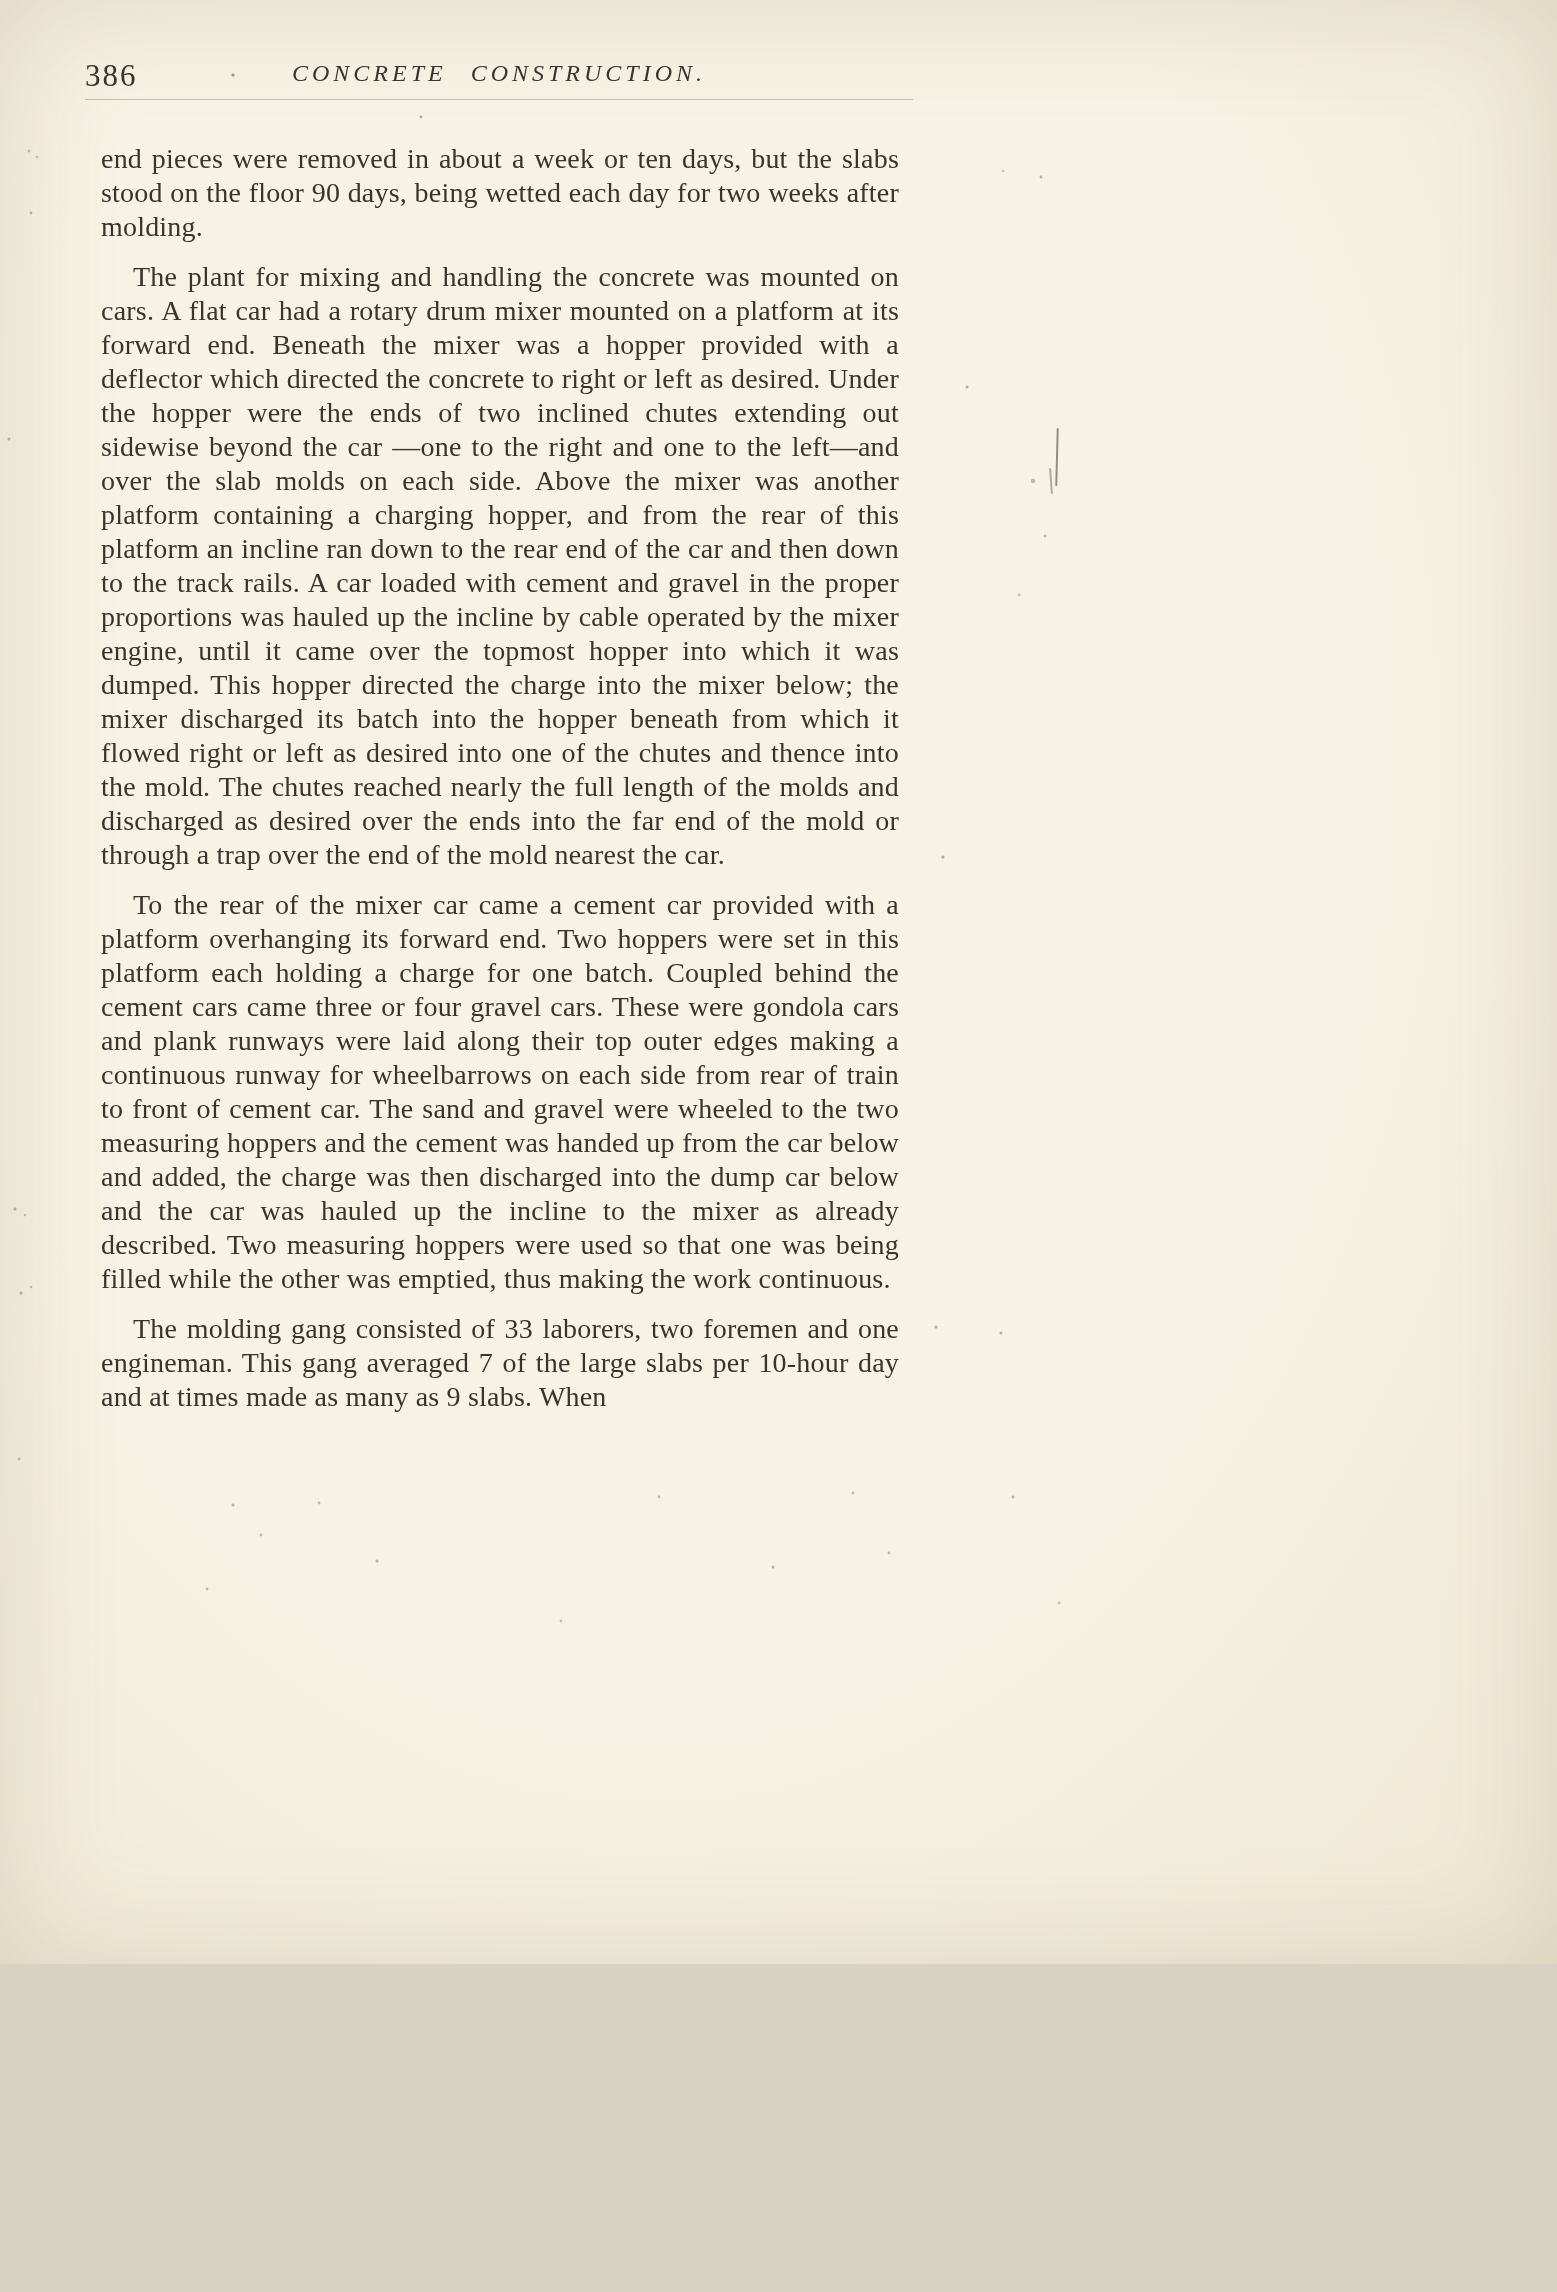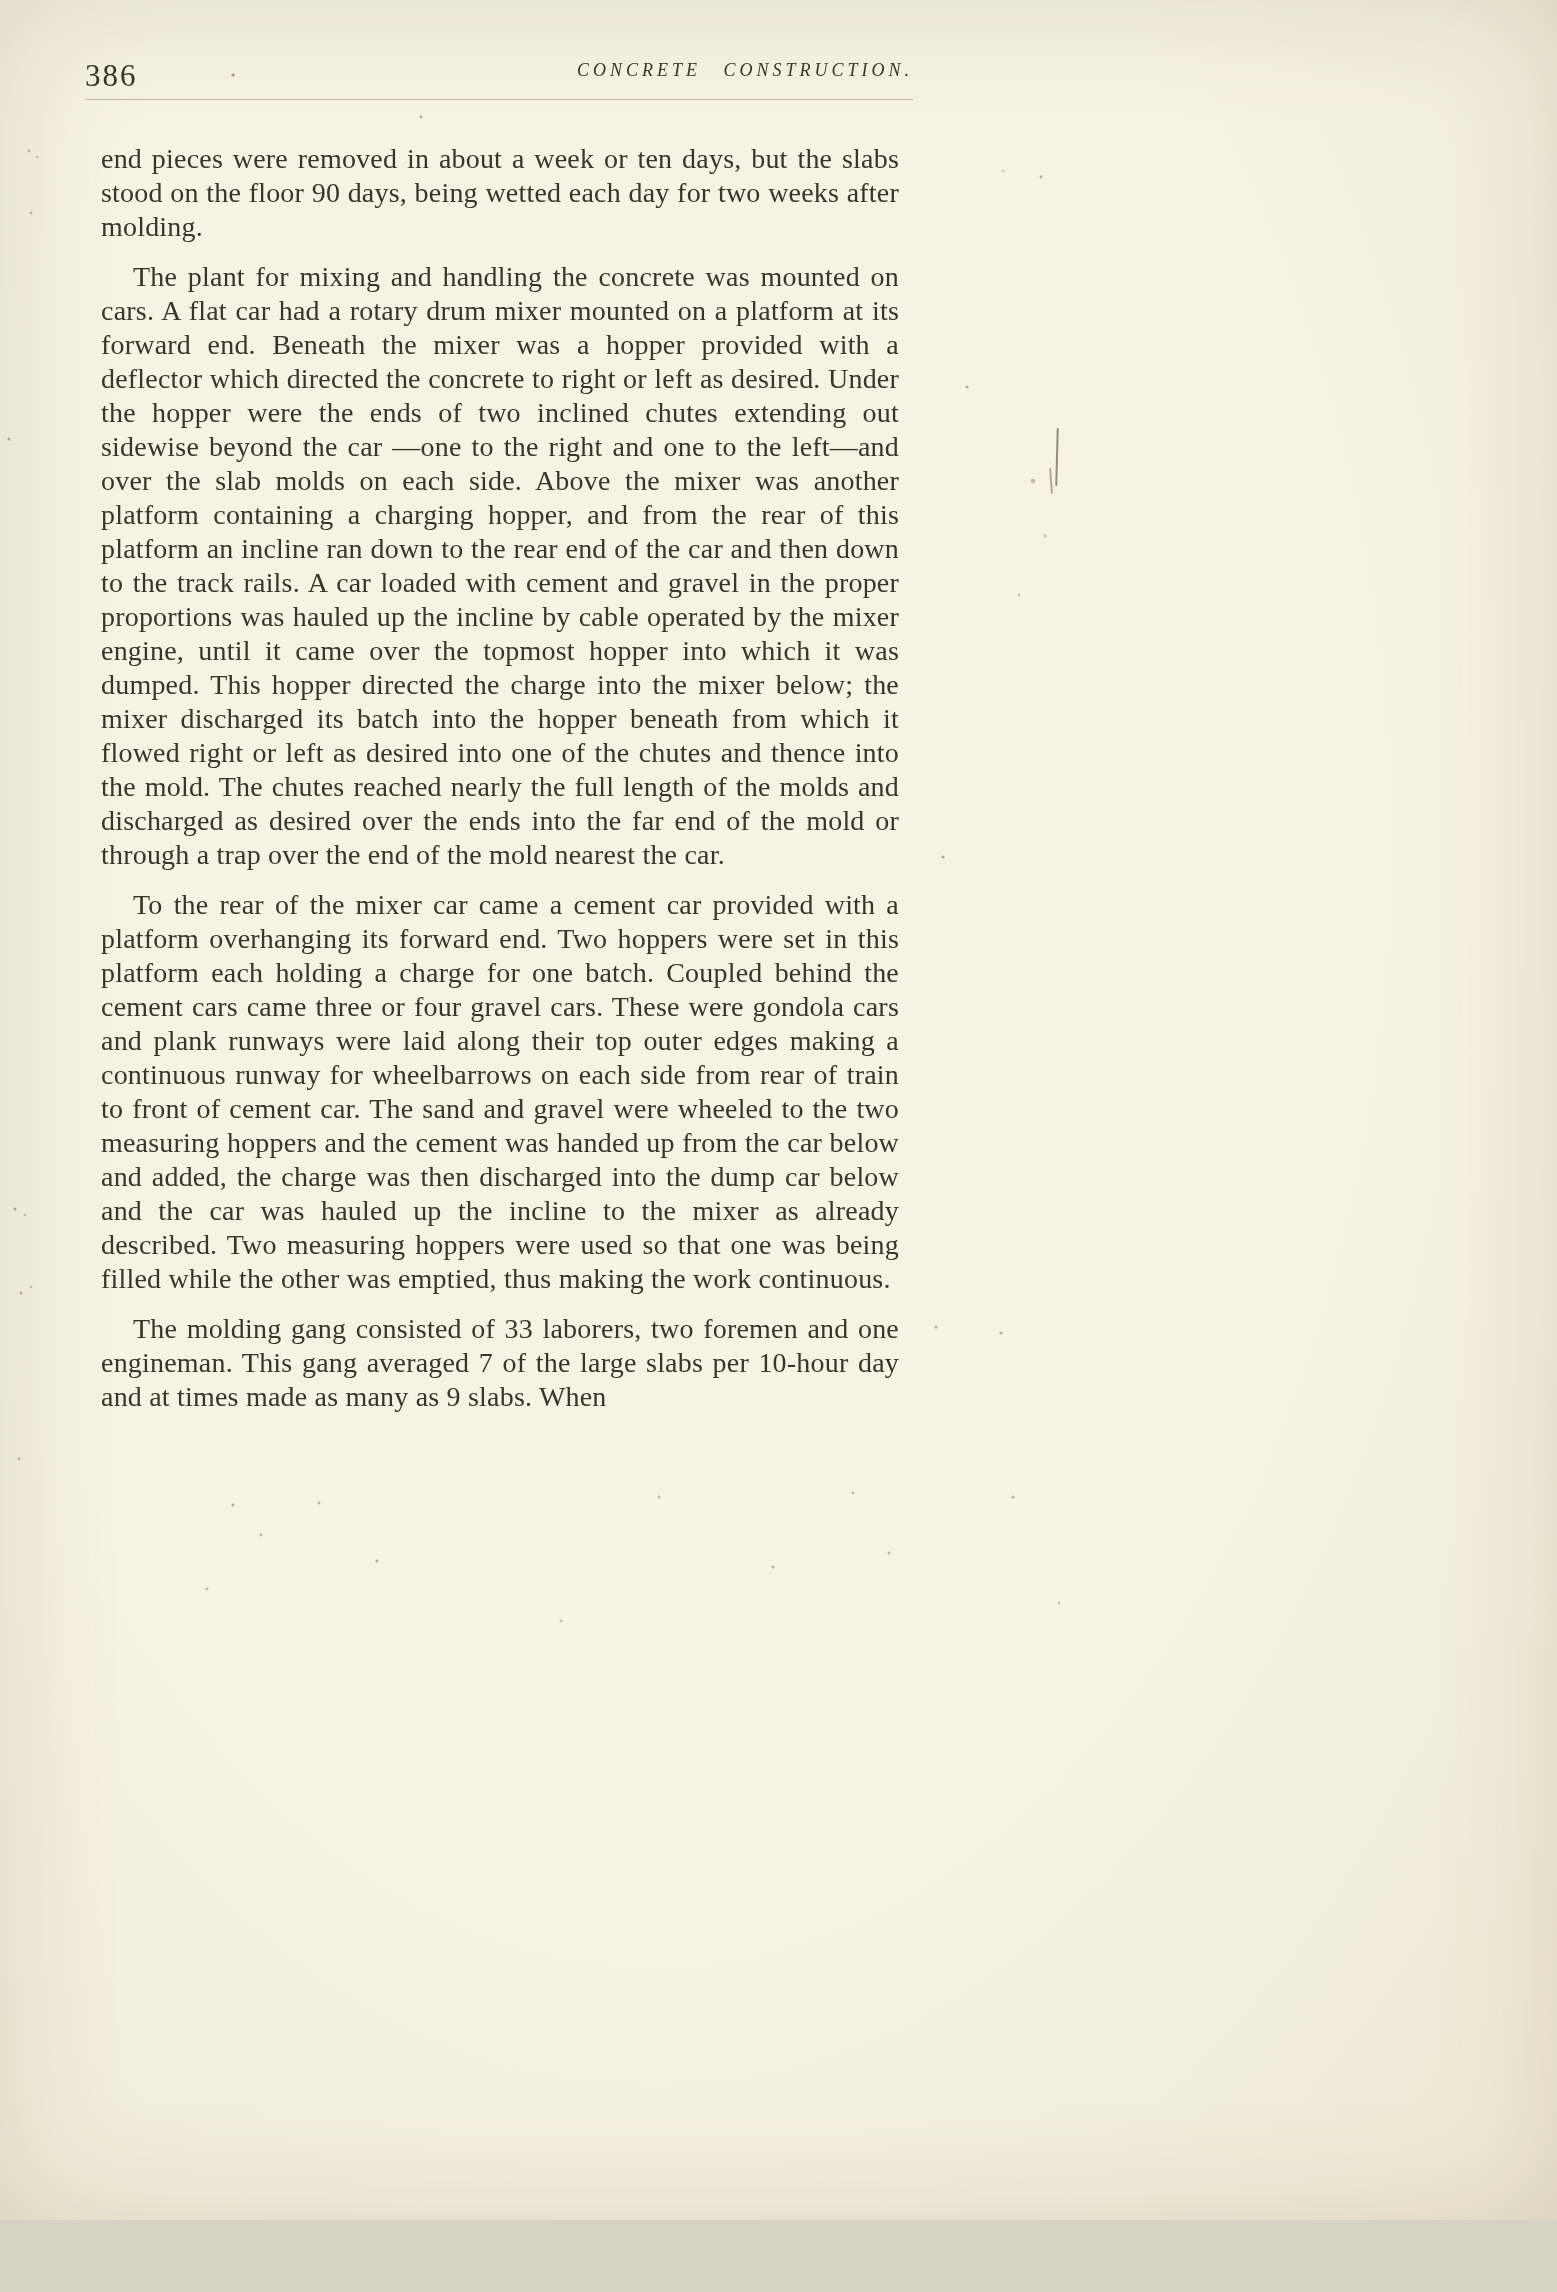--- a/index.html
+++ b/index.html
@@ -10,21 +10,21 @@
   }
   * { box-sizing: border-box; }
   html, body {
     margin: 0;
     padding: 0;
     background: #d8d2c2;
   }
   .page {
     position: relative;
     width: 1557px;
-    height: 2220px;
+    height: 1964px;
     margin: 0 auto;
     background: radial-gradient(ellipse at 42% 38%, var(--paper) 0%, var(--paper) 55%, var(--paper-edge) 100%);
     box-shadow: inset 0 0 120px rgba(120, 105, 80, 0.18);
     overflow: hidden;
     font-family: "Liberation Serif", "DejaVu Serif", serif;
     color: var(--ink);
   }
 
   
   .running-head {
@@ -41,23 +41,23 @@
     top: 4px;
     font-size: 31px;
     letter-spacing: 2px;
     color: var(--ink);
   }
   .head-title {
     position: absolute;
     left: 0;
     right: 0;
     top: 6px;
-    text-align: right;
+    text-align: center;
     font-style: italic;
-    font-size: 18px;
+    font-size: 24px;
     letter-spacing: 4px;
     word-spacing: 14px;
     color: var(--ink);
   }
 
   
   .text-block {
     position: absolute;
     left: 85px;
     top: 126px;

